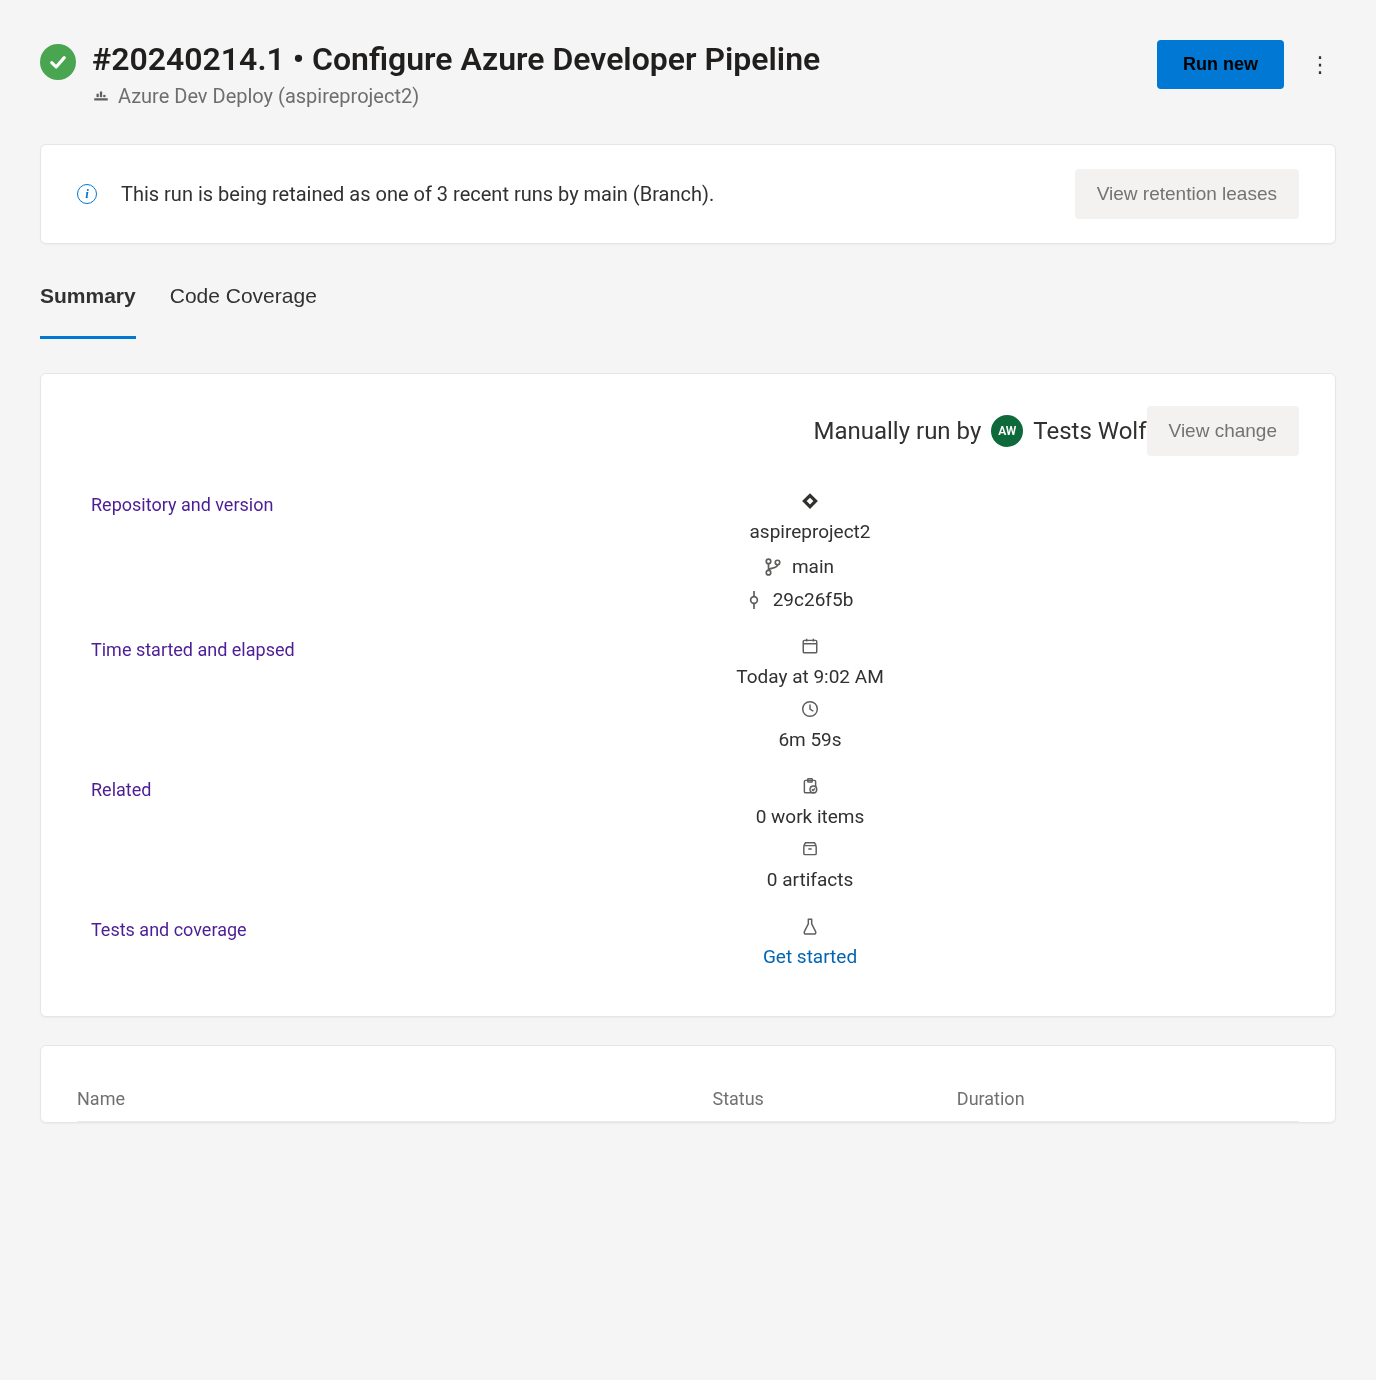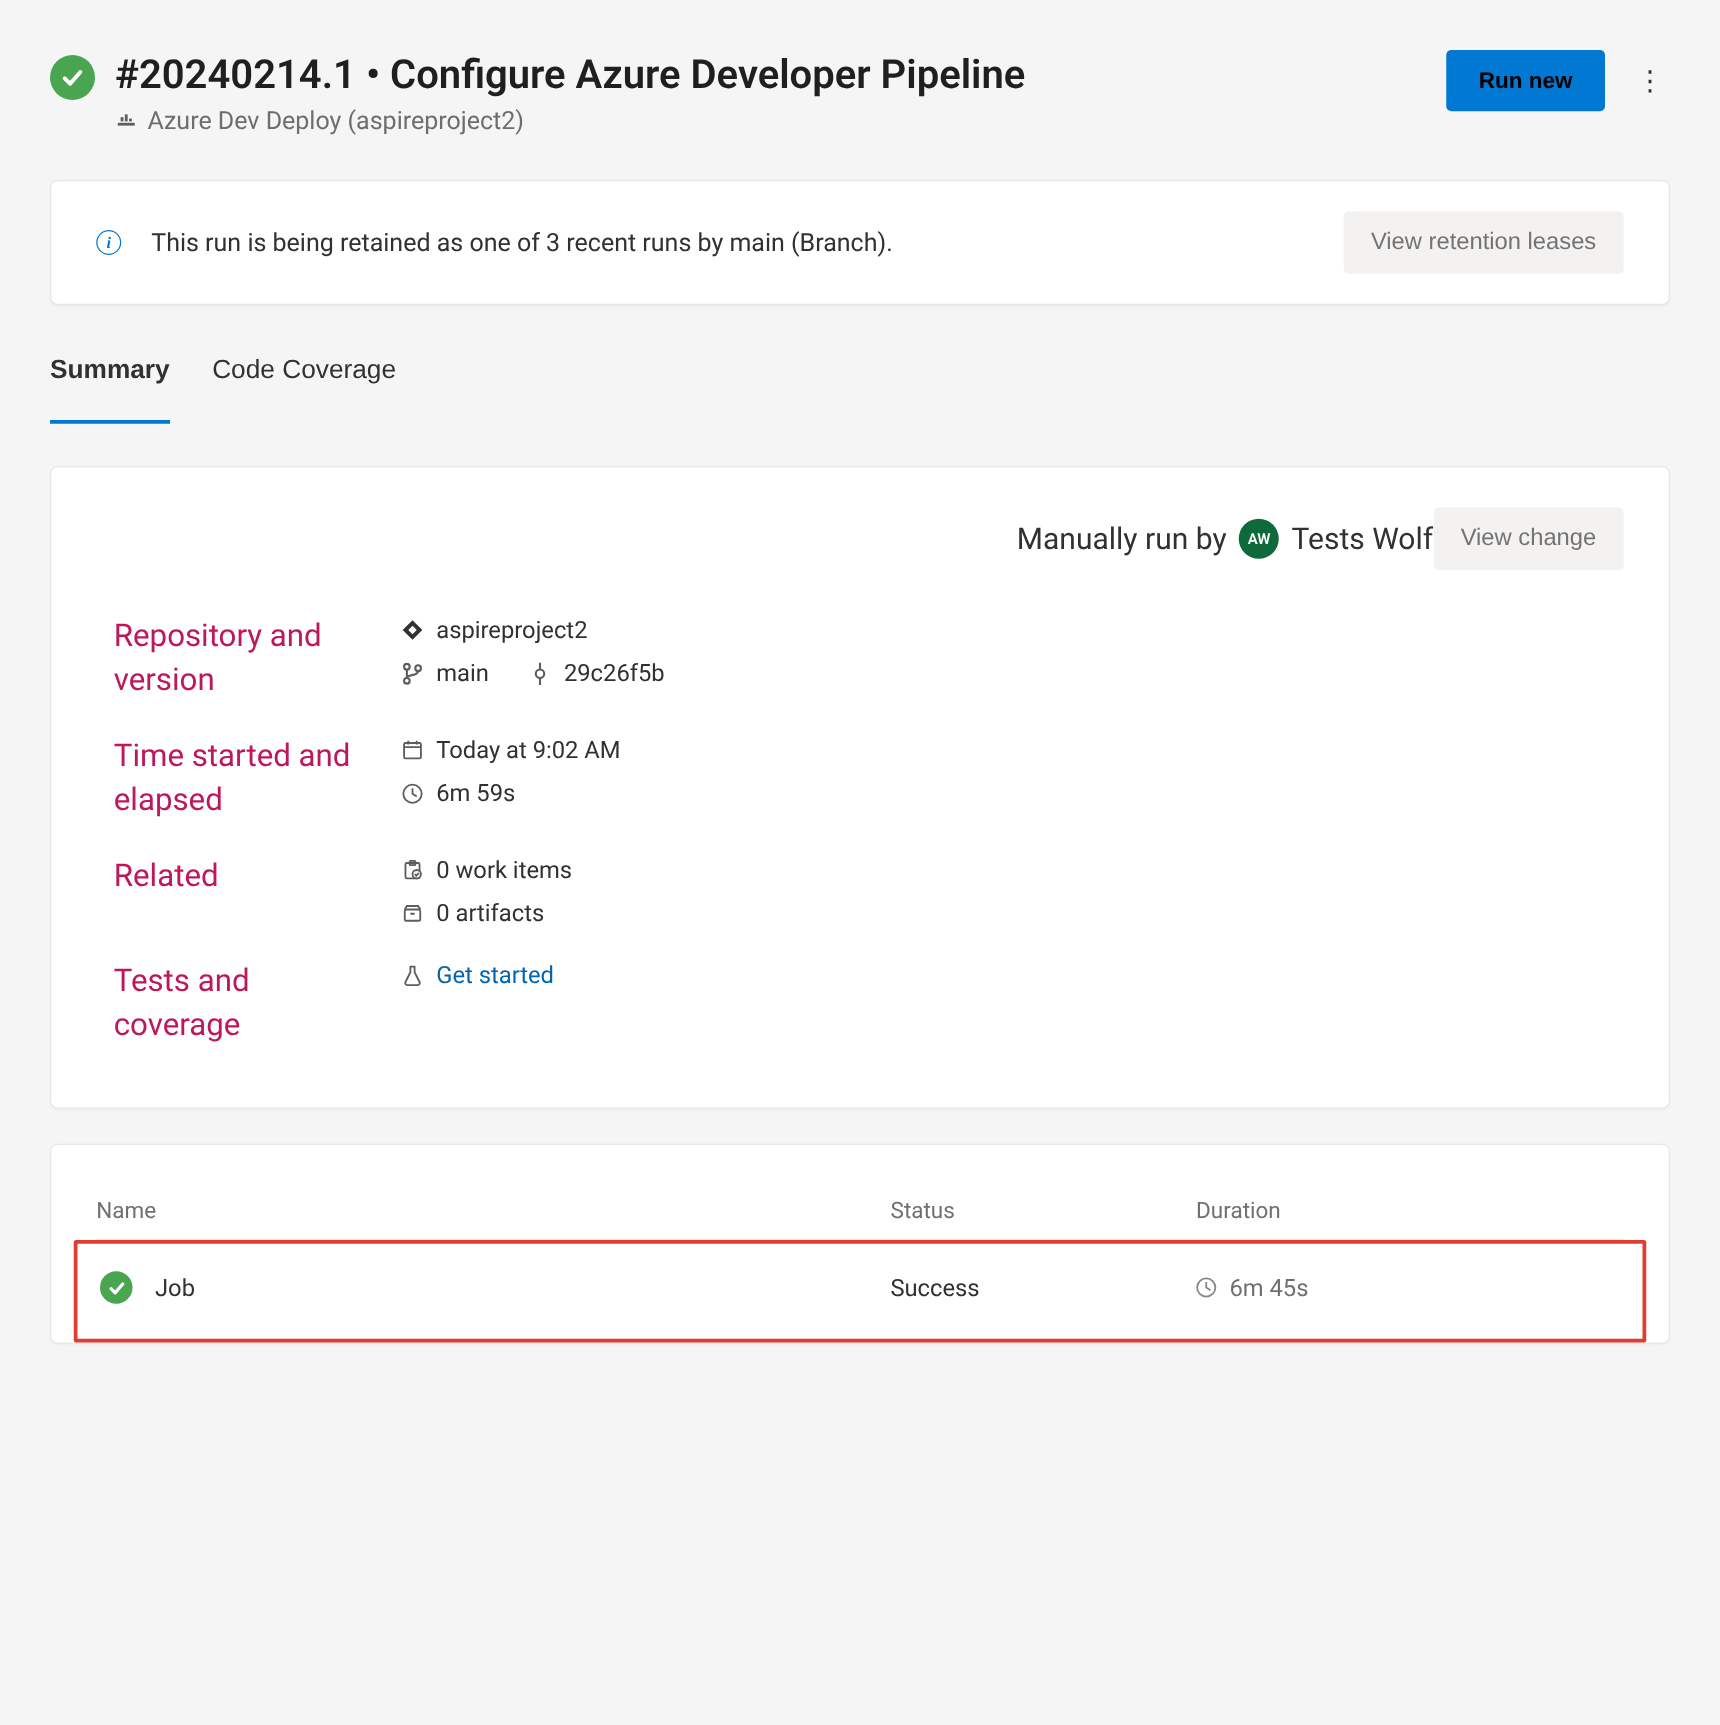--- a/index.html
+++ b/index.html
@@ -58,23 +58,23 @@
   .tab.active { font-weight: 600; border-bottom-color: #0078d4; }
   .summary-card { padding: 32px 36px 48px 36px; margin-bottom: 28px; }
   .summary-header { display: flex; justify-content: flex-end; align-items: center; margin-bottom: 36px; }
   .run-by { display: flex; align-items: center; gap: 8px; font-size: 24px; }
   .avatar {
     width: 32px; height: 32px; border-radius: 50%; background: #0f6a3b;
     color: #fff; font-size: 12px; font-weight: 600; display: flex; align-items: center; justify-content: center;
     margin: 0 2px;
   }
   .details-grid { display: grid; grid-template-columns: 210px 1fr; row-gap: 26px; column-gap: 20px; padding-left: 14px; }
-  .detail-label { color: #be185d; font-size: 25px; line-height: 1.4; }
+  .detail-label { color: #4c1d95; font-size: 18px; line-height: 1.4; }
   .detail-value { color: #323130; font-size: 19px; }
-  .value-row { display: flex; align-items: center; gap: 10px; margin-bottom: 12px; }
+  .value-row { display: flex; align-items: center; gap: 10px; margin-bottom: 12px; flex-direction: column; }
   .value-row:last-child { margin-bottom: 0; }
   .value-row svg { width: 18px; height: 18px; flex-shrink: 0; color: #605e5c; }
   .inline-gap { display: inline-flex; align-items: center; gap: 10px; margin-right: 22px; }
   .link { color: #0065b3; cursor: pointer; }
   .jobs-card { padding: 30px 36px 0 36px; }
   .jobs-title { font-size: 24px; font-weight: 400; margin-bottom: 30px; }
   .jobs-table { width: 100%; border-collapse: collapse; }
   .jobs-table th {
     text-align: left; font-weight: 400; color: #707070; font-size: 18px;
     padding: 12px 0; border-bottom: 1px solid #eaeaea;
@@ -231,41 +231,13 @@
 <div class="card jobs-card">
   <table class="jobs-table">
     <thead>
       <tr>
         <th class="col-name">Name</th>
         <th class="col-status">Status</th>
         <th class="col-duration">Duration</th>
       </tr>
     </thead>
   </table>
-  <div class="highlight-box">
-    <table class="jobs-table">
-      <tbody>
-        <tr>
-          <td class="col-name">
-            <div class="job-name-cell">
-              <div class="job-success">
-                <svg viewBox="0 0 16 16" fill="none" stroke="#fff" stroke-width="2.8" stroke-linecap="round" stroke-linejoin="round">
-                    <polyline points="3,8.5 6.5,12 13,4.5"></polyline>
-                  </svg>
-              </div>
-              <span>Job</span>
-            </div>
-          </td>
-          <td class="col-status">Success</td>
-          <td class="col-duration">
-            <div class="duration-cell">
-              <svg viewBox="0 0 16 16" fill="none" stroke="#888" stroke-width="1.3">
-                  <circle cx="8" cy="8" r="6.5"></circle>
-                  <polyline points="8,4 8,8 11,10"></polyline>
-                </svg>
-              <span>6m 45s</span>
-            </div>
-          </td>
-        </tr>
-      </tbody>
-    </table>
-  </div>
 </div>
 
 </body></html>

